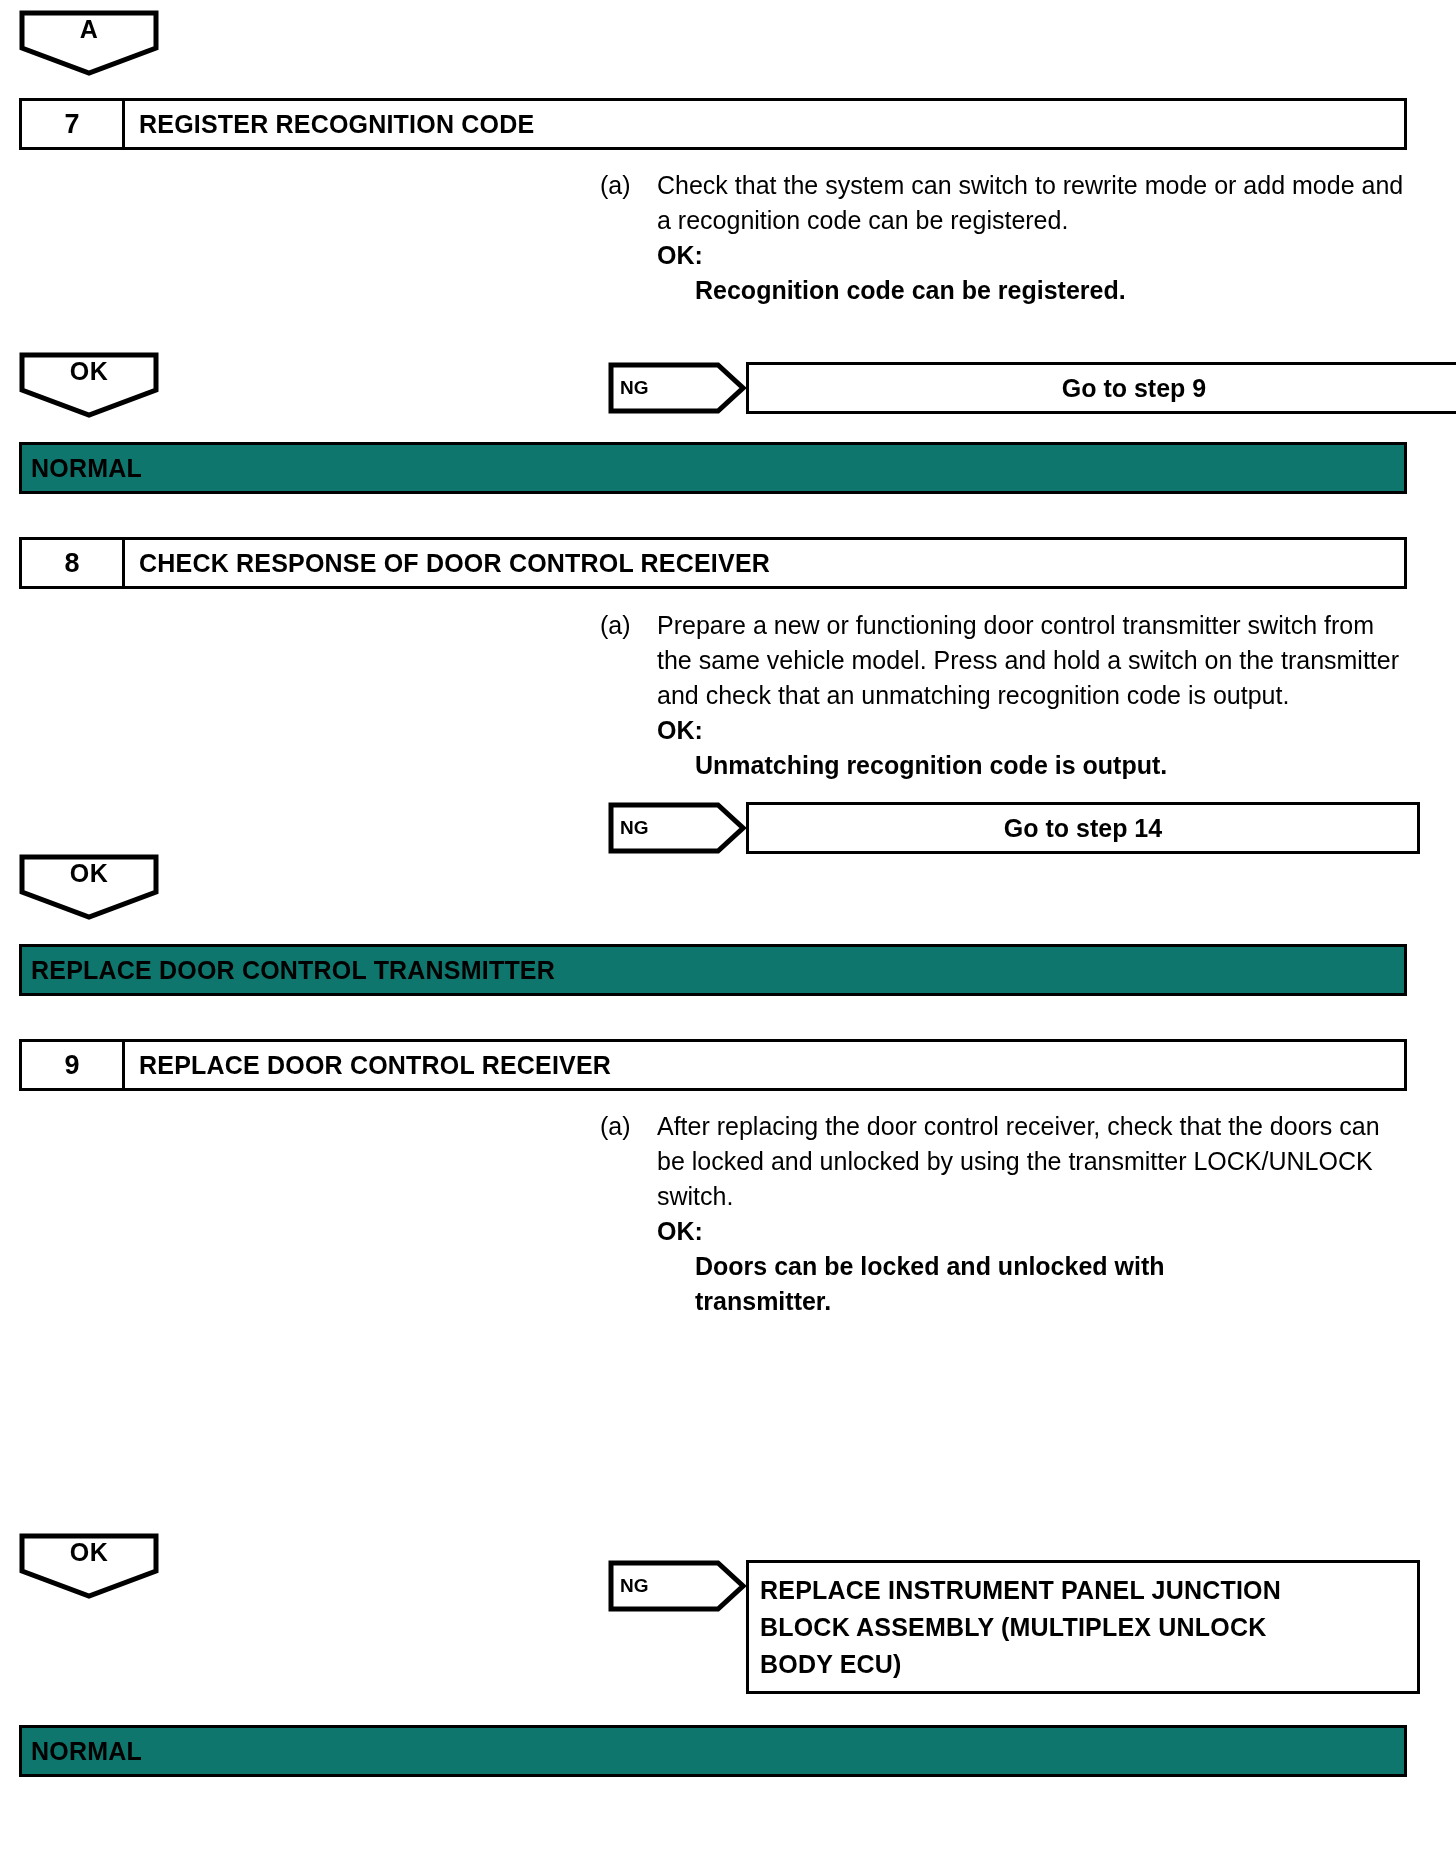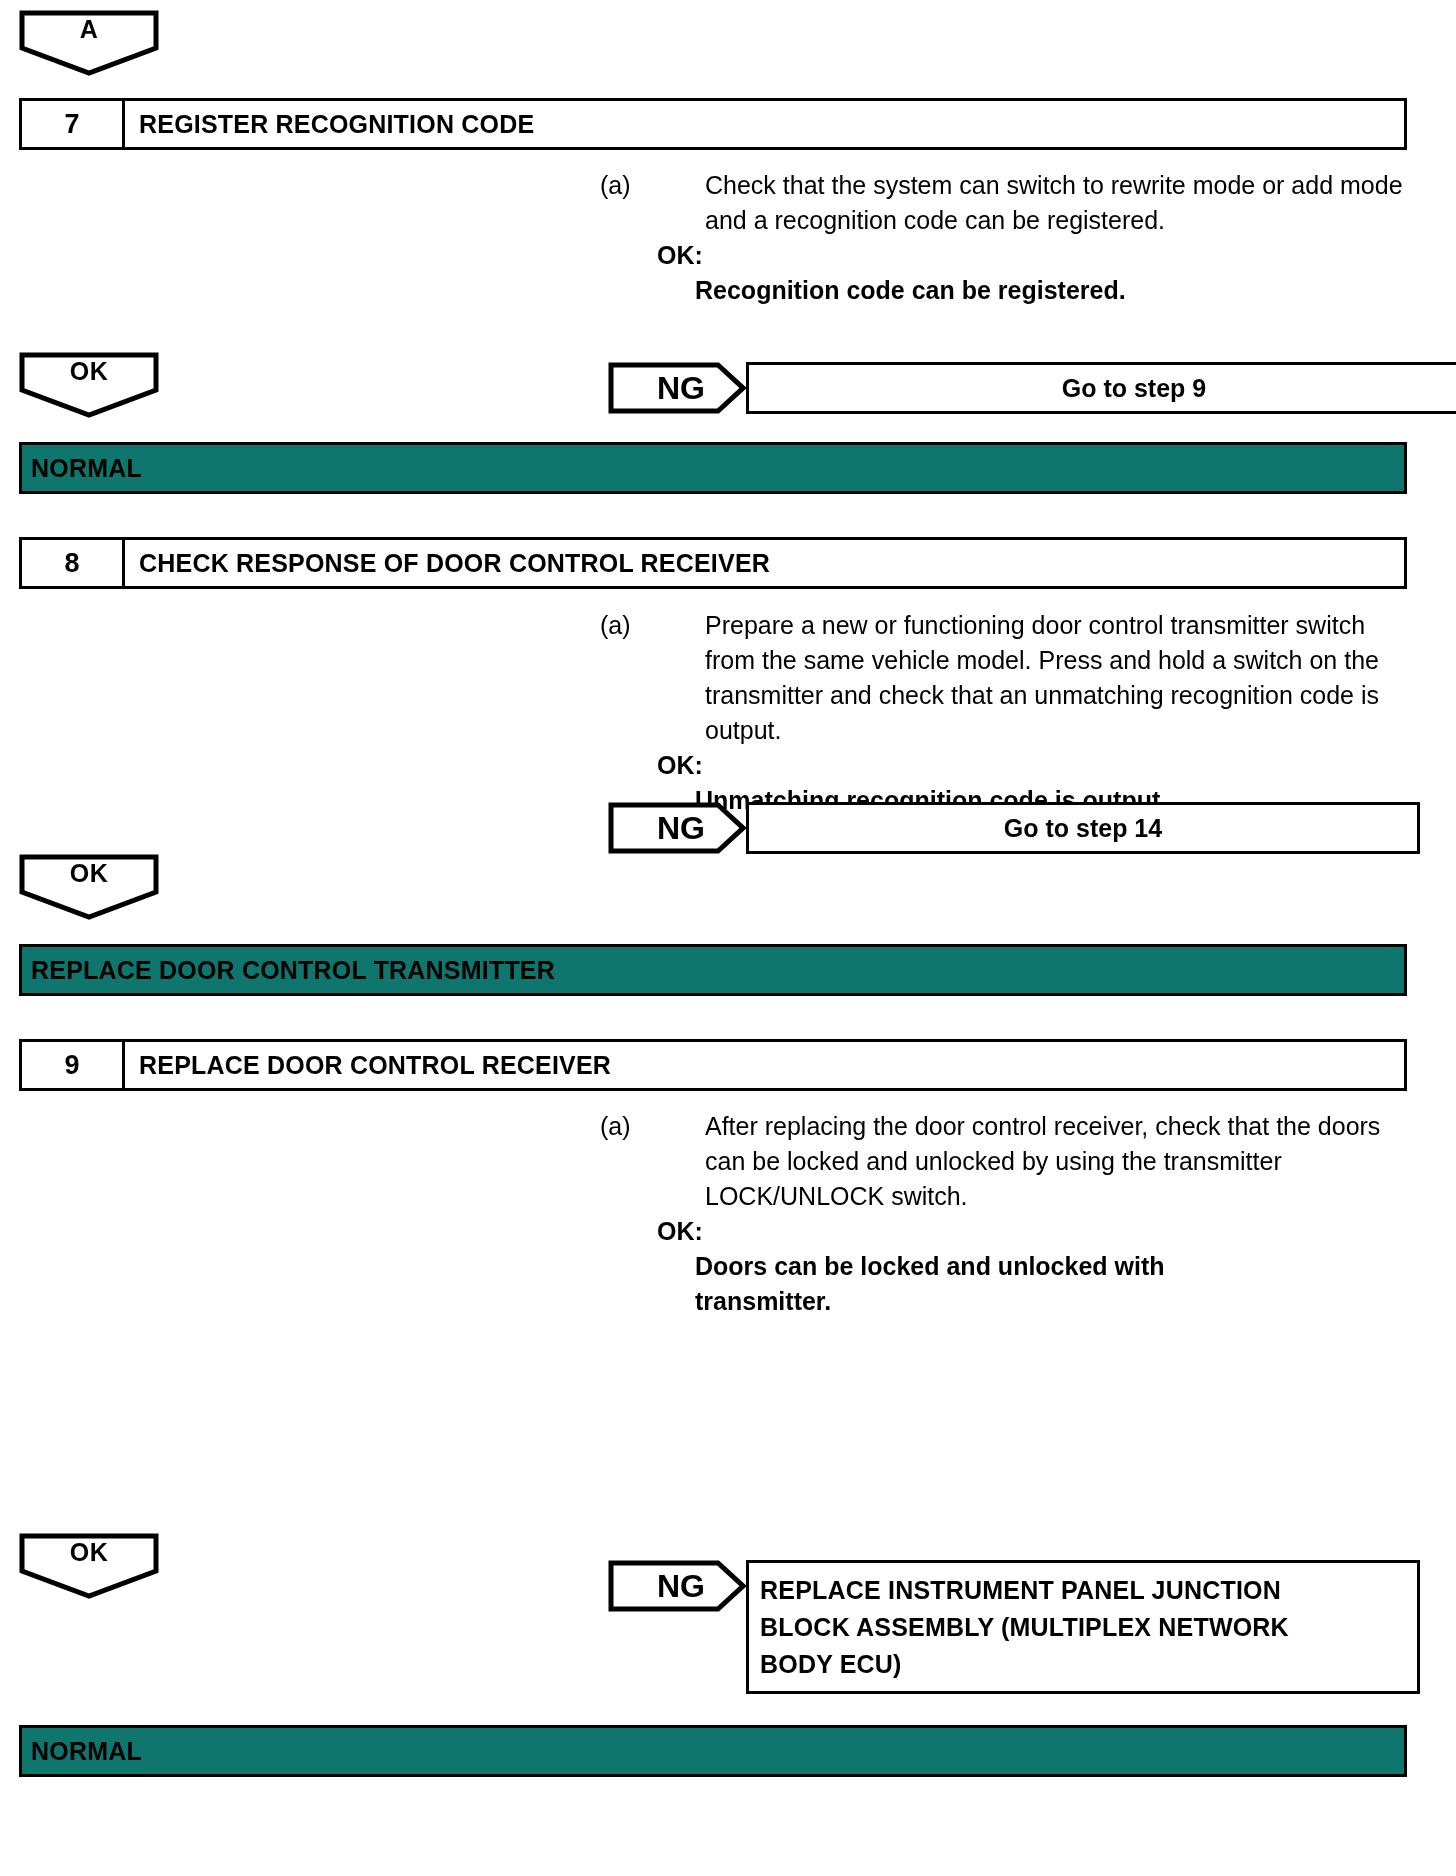--- a/index.html
+++ b/index.html
@@ -108,21 +108,20 @@
   .inst-marker {
     width: 57px;
     flex: 0 0 57px;
     font-size: 25px;
     line-height: 35px;
   }
   .inst-text {
     flex: 1;
     font-size: 25px;
     line-height: 35px;
-    margin-left: 48px;
   }
   .ok-label {
     margin-left: 57px;
     font-size: 25px;
     font-weight: bold;
     line-height: 35px;
   }
   .ok-value {
     margin-left: 95px;
     font-size: 25px;
@@ -149,23 +148,22 @@
     height: 52px;
     display: block;
   }
   .ng-tag .ng-label {
     position: absolute;
     top: 0;
     left: 12px;
     height: 52px;
     display: flex;
     align-items: center;
-    font-size: 32px;
-    font-weight: bold;
-    margin-left: 37px;
+    font-size: 19px;
+    font-weight: bold;
   }
   .ng-target {
     border: 3px solid #000;
     box-sizing: border-box;
     background: #fff;
     display: flex;
     align-items: center;
     font-size: 25px;
     font-weight: bold;
   }
@@ -285,21 +283,21 @@
   <div class="ng-row" style="left:608px; top:1560px;">
     <div class="ng-tag">
       <svg viewBox="0 0 138 52" preserveAspectRatio="none">
         <polygon points="3,3 110,3 135,26 110,49 3,49" fill="#ffffff" stroke="#000000" stroke-width="5"></polygon>
       </svg>
       <span class="ng-label">NG</span>
     </div>
     <div class="ng-target left" style="width:674px; height:134px;">
       <div class="multi">
         <div>REPLACE INSTRUMENT PANEL JUNCTION</div>
-        <div>BLOCK ASSEMBLY (MULTIPLEX NETWORK</div>
+        <div>BLOCK ASSEMBLY (MULTIPLEX UNLOCK</div>
         <div>BODY ECU)</div>
       </div>
     </div>
   </div>
 
   <div class="connector" style="left:19px; top:1533px; top:1533px;">
     <svg viewBox="0 0 140 66" preserveAspectRatio="none">
       <polygon points="3,3 137,3 137,38 70,63 3,38" fill="#ffffff" stroke="#000000" stroke-width="5"></polygon>
     </svg>
     <span class="conn-label">OK</span>

